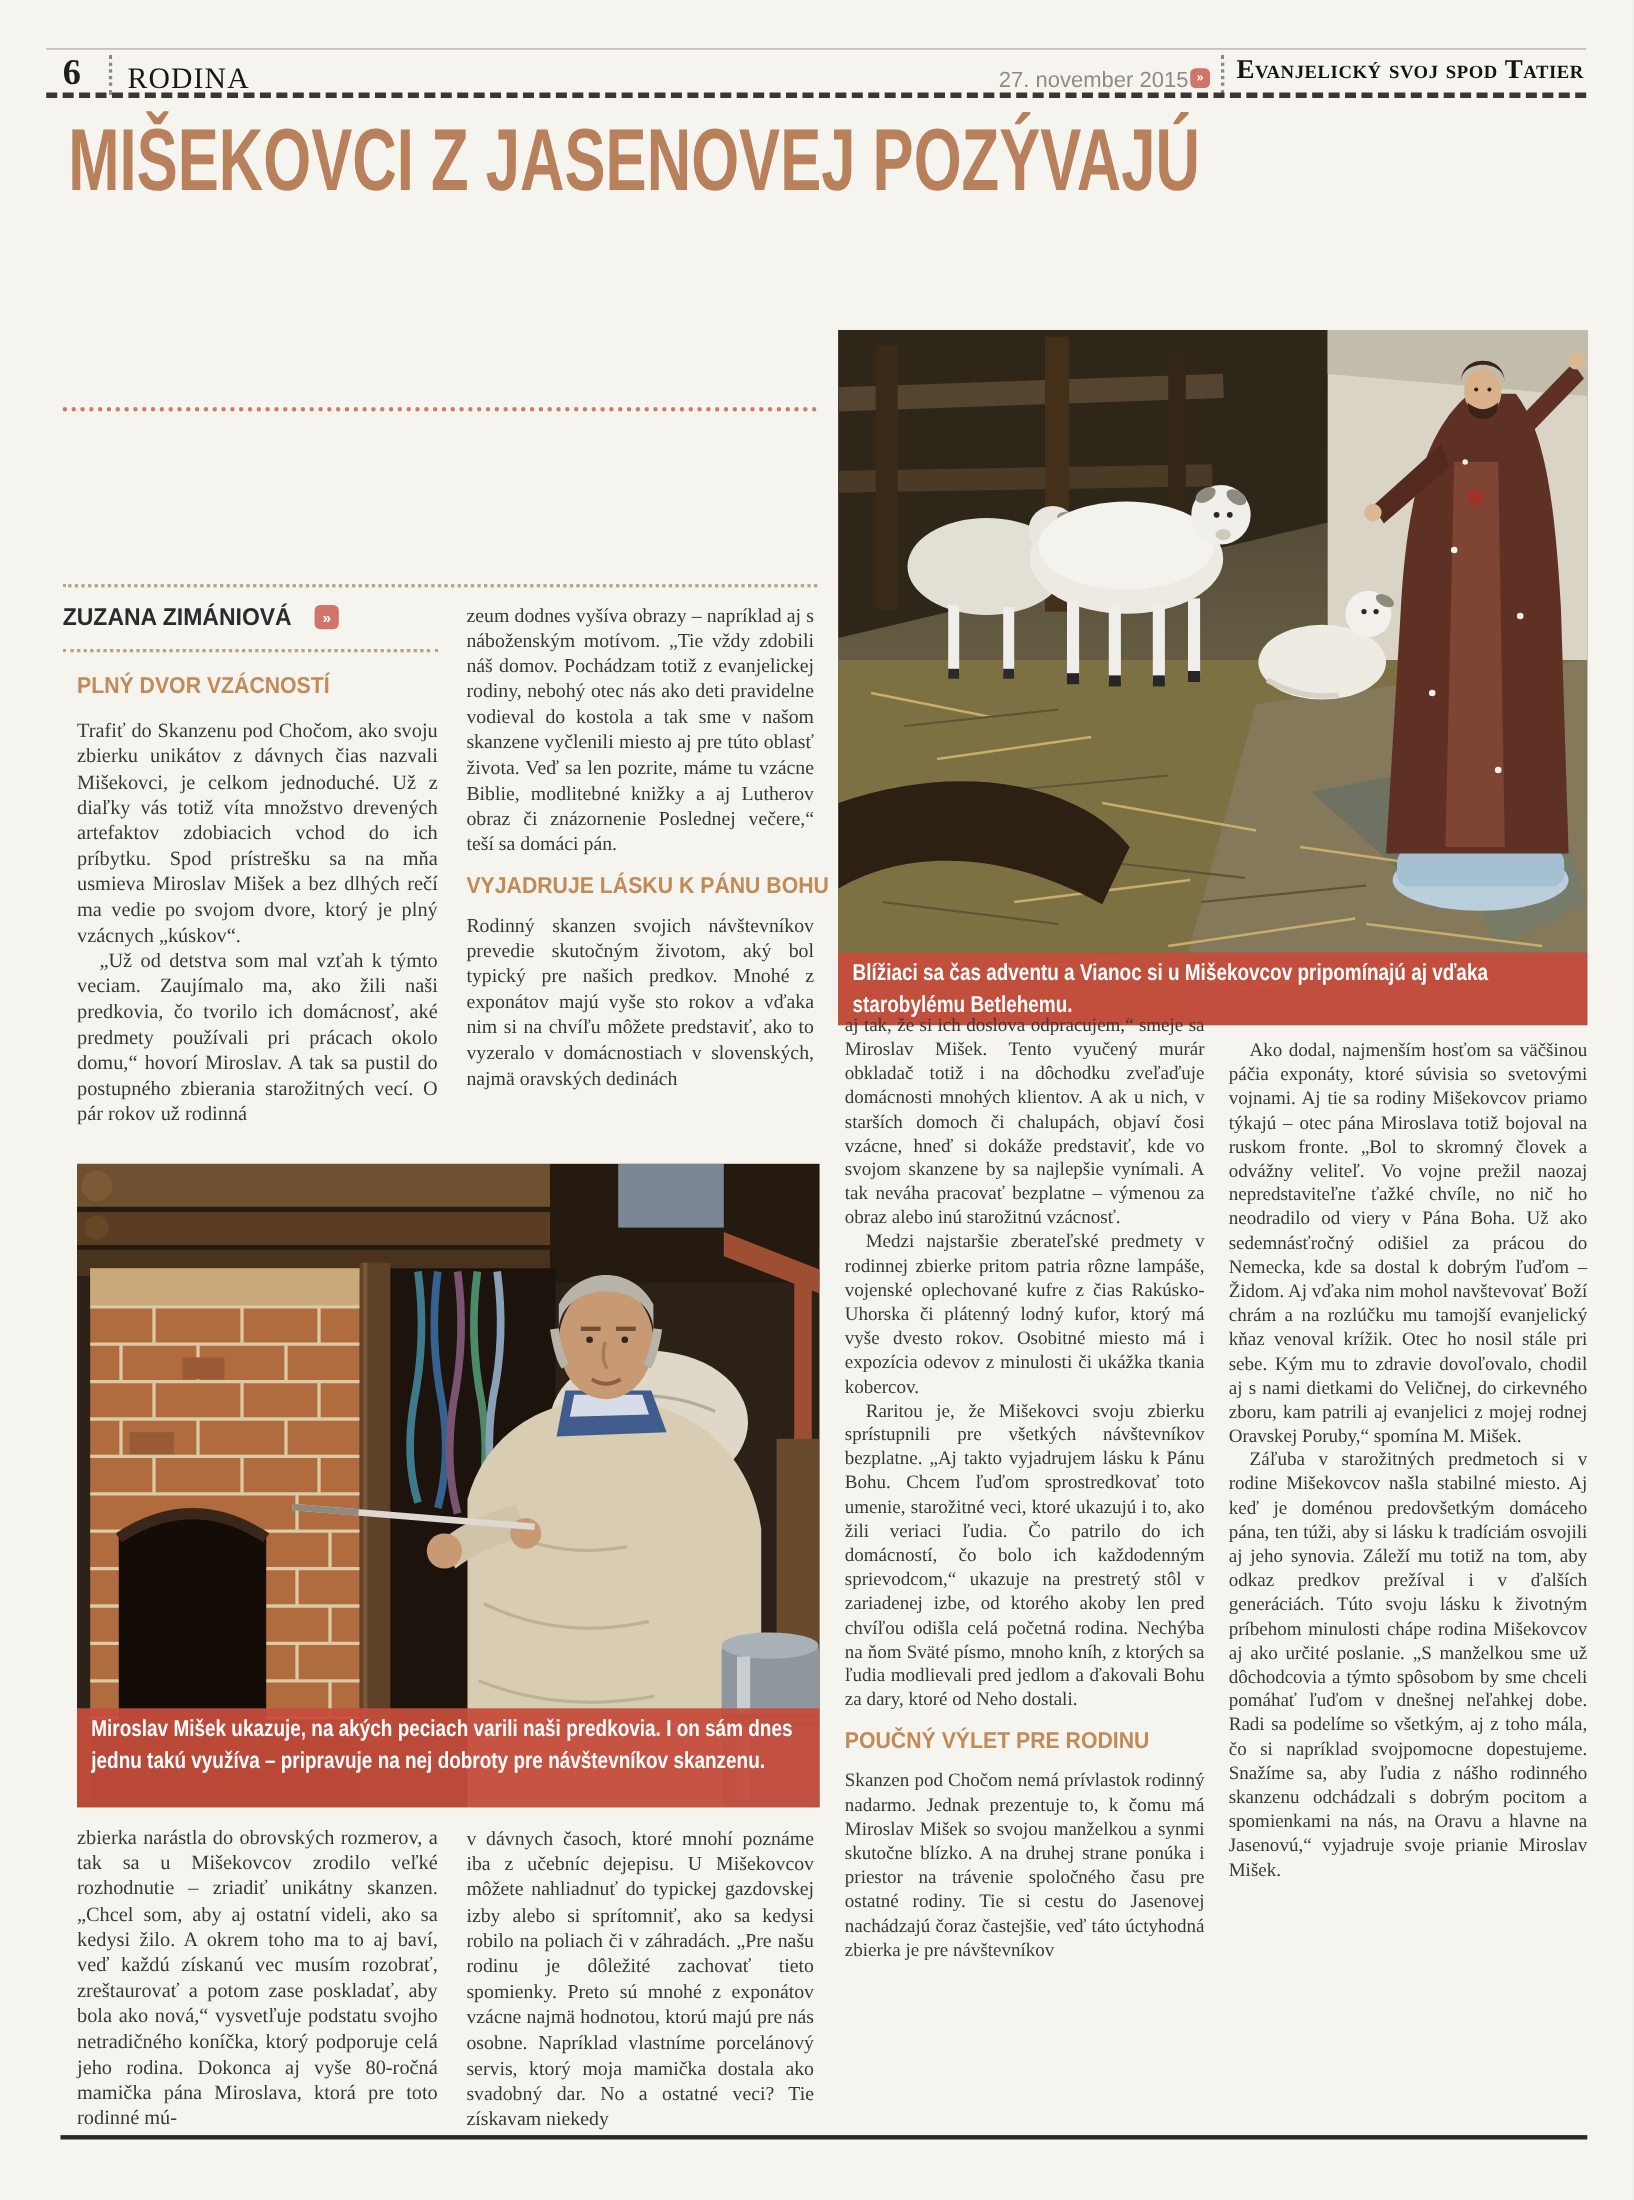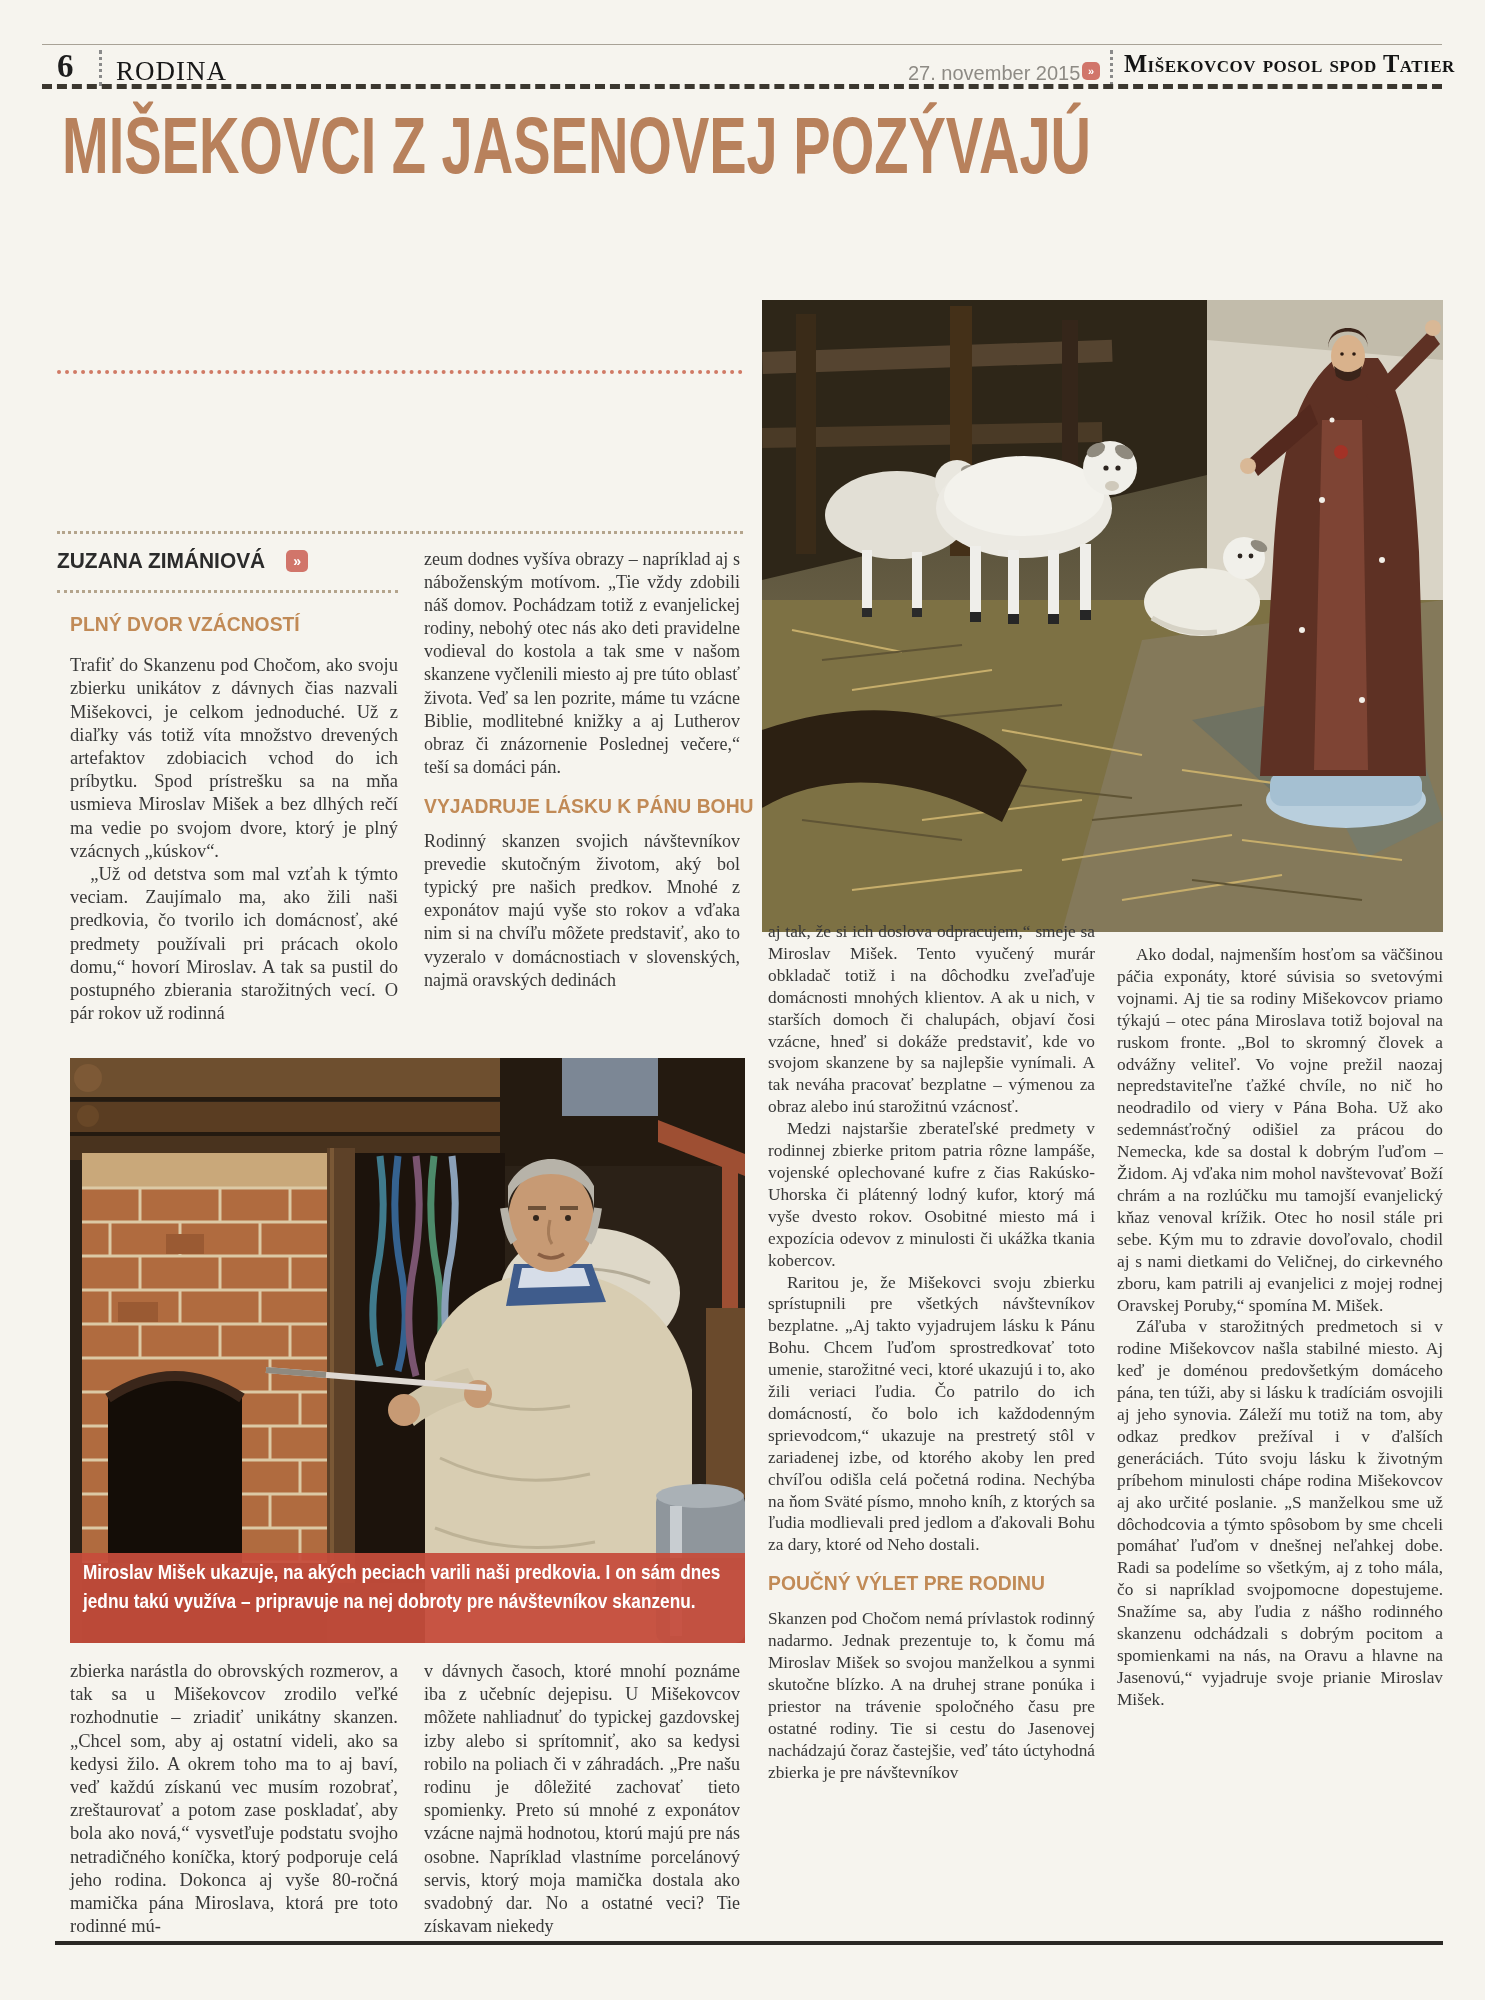--- a/index.html
+++ b/index.html
@@ -70,21 +70,21 @@
 
 <div id="page">
 
   <div class="abs rule-top"></div>
   <div class="abs page-num">6</div>
   <div class="abs vdots sep1"></div>
   <div class="abs section-label">RODINA</div>
   <div class="abs edition-date">27. november 2015</div>
   <span class="abs badge date-badge">»</span>
   <div class="abs vdots sep2"></div>
-  <div class="abs masthead">Mišekovcov posol spod Tatier</div>
+  <div class="abs masthead">Evanjelický svoj spod Tatier</div>
   <div class="abs rule-dashed"></div>
 
   <div class="abs hl hl1"><span class="hl-inner">MIŠEKOVCI Z JASENOVEJ POZÝVAJÚ</span></div>
 
   <div class="abs rule-dot-red"></div>
   <div class="abs rule-dot-tan1"></div>
   <div class="abs byline">
     <span class="byline-name">ZUZANA ZIMÁNIOVÁ</span>
     <span class="badge byline-badge">»</span>
   </div>
@@ -202,20 +202,23 @@
       </g>
 
       <g fill="#f2efe8">
           <circle cx="560" cy="200" r="3"></circle>
           <circle cx="620" cy="260" r="3"></circle>
           <circle cx="540" cy="330" r="3"></circle>
           <circle cx="600" cy="400" r="3"></circle>
           <circle cx="570" cy="120" r="2.5"></circle>
         </g>
     </svg>
+    <div class="photo-caption" style="height:58px;">
+      <span class="cap-inner">Blížiaci sa čas adventu a Vianoc si u Mišekovcov pripomínajú aj vďaka starobylému Betlehemu.</span>
+    </div>
   </div>
 
   <div class="abs bodycol col-narrow col3">
     <p>aj tak, že si ich doslova odpracujem,“ smeje sa Miroslav Mišek. Tento vyučený murár obkladač totiž i na dôchodku zveľaďuje domácnosti mnohých klientov. A ak u nich, v starších domoch či chalupách, objaví čosi vzácne, hneď si dokáže predstaviť, kde vo svojom skanzene by sa najlepšie vynímali. A tak neváha pracovať bezplatne – výmenou za obraz alebo inú starožitnú vzácnosť.</p>
     <p class="indent">Medzi najstaršie zberateľské predmety v rodinnej zbierke pritom patria rôzne lampáše, vojenské oplechované kufre z čias Rakúsko-Uhorska či plátenný lodný kufor, ktorý má vyše dvesto rokov. Osobitné miesto má i expozícia odevov z minulosti či ukážka tkania kobercov.</p>
     <p class="indent">Raritou je, že Mišekovci svoju zbierku sprístupnili pre všetkých návštevníkov bezplatne. „Aj takto vyjadrujem lásku k Pánu Bohu. Chcem ľuďom sprostredkovať toto umenie, starožitné veci, ktoré ukazujú i to, ako žili veriaci ľudia. Čo patrilo do ich domácností, čo bolo ich každodenným sprievodcom,“ ukazuje na prestretý stôl v zariadenej izbe, od ktorého akoby len pred chvíľou odišla celá početná rodina. Nechýba na ňom Sväté písmo, mnoho kníh, z ktorých sa ľudia modlievali pred jedlom a ďakovali Bohu za dary, ktoré od Neho dostali.</p>
     <div class="kicker">POUČNÝ VÝLET PRE RODINU</div>
     <p>Skanzen pod Chočom nemá prívlastok rodinný nadarmo. Jednak prezentuje to, k čomu má Miroslav Mišek so svojou manželkou a synmi skutočne blízko. A na druhej strane ponúka i priestor na trávenie spoločného času pre ostatné rodiny. Tie si cestu do Jasenovej nachádzajú čoraz častejšie, veď táto úctyhodná zbierka je pre návštevníkov</p>
   </div>
   <div class="abs bodycol col-narrow col4">

